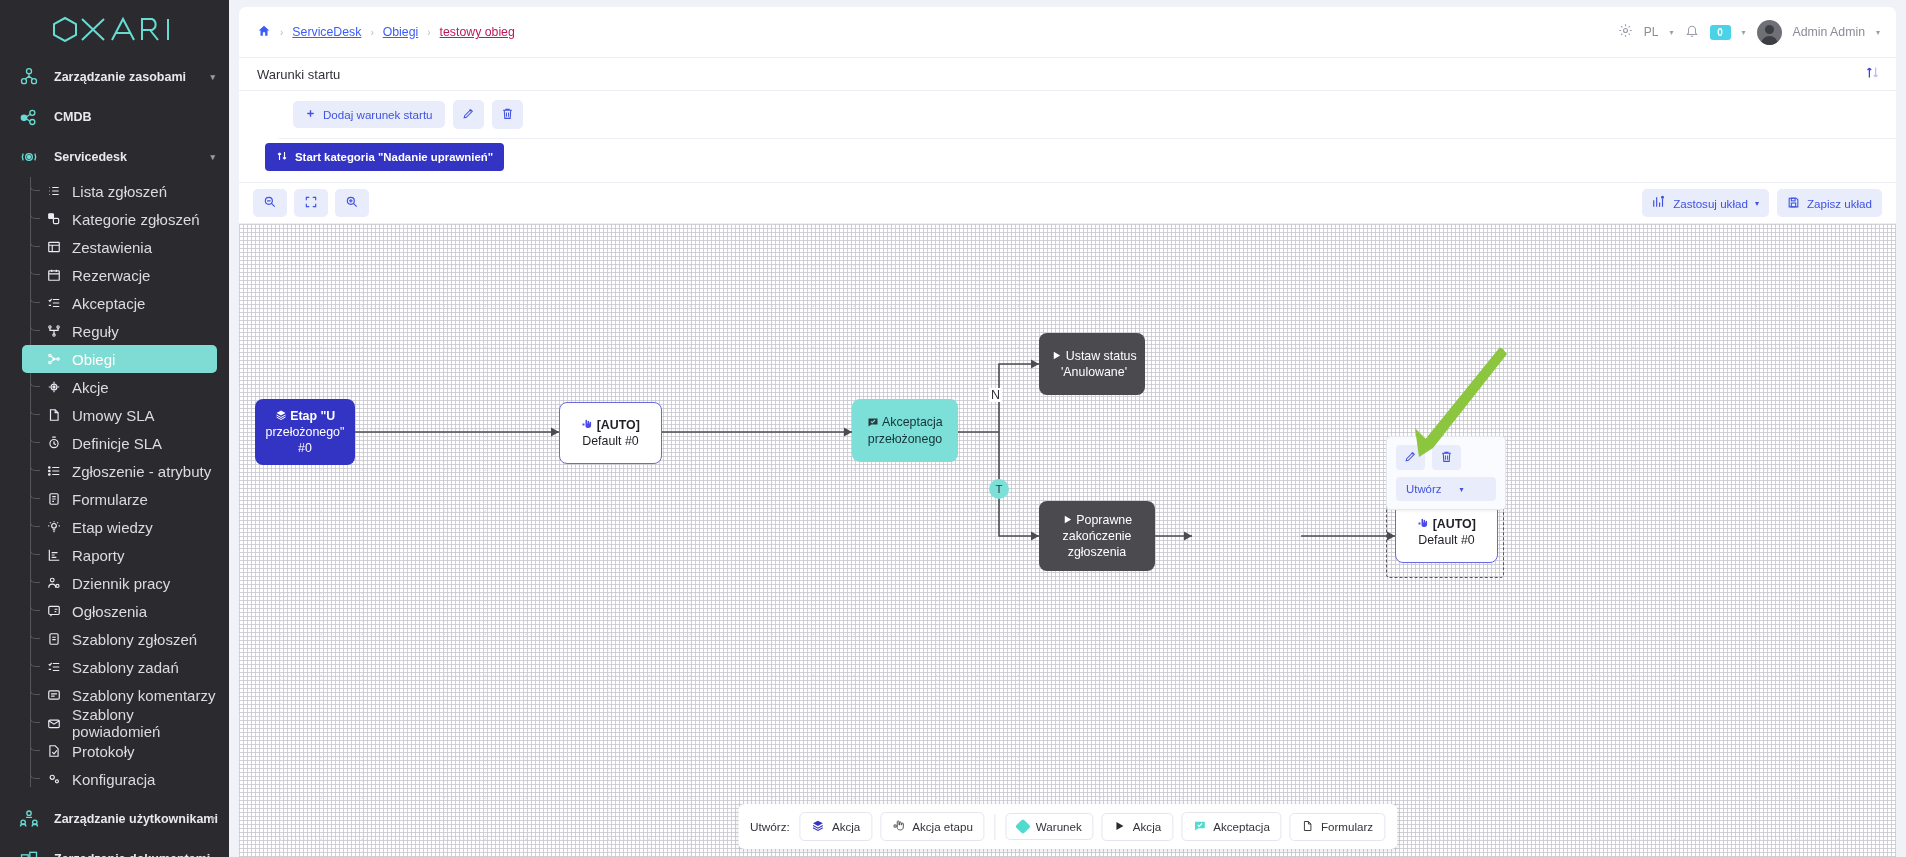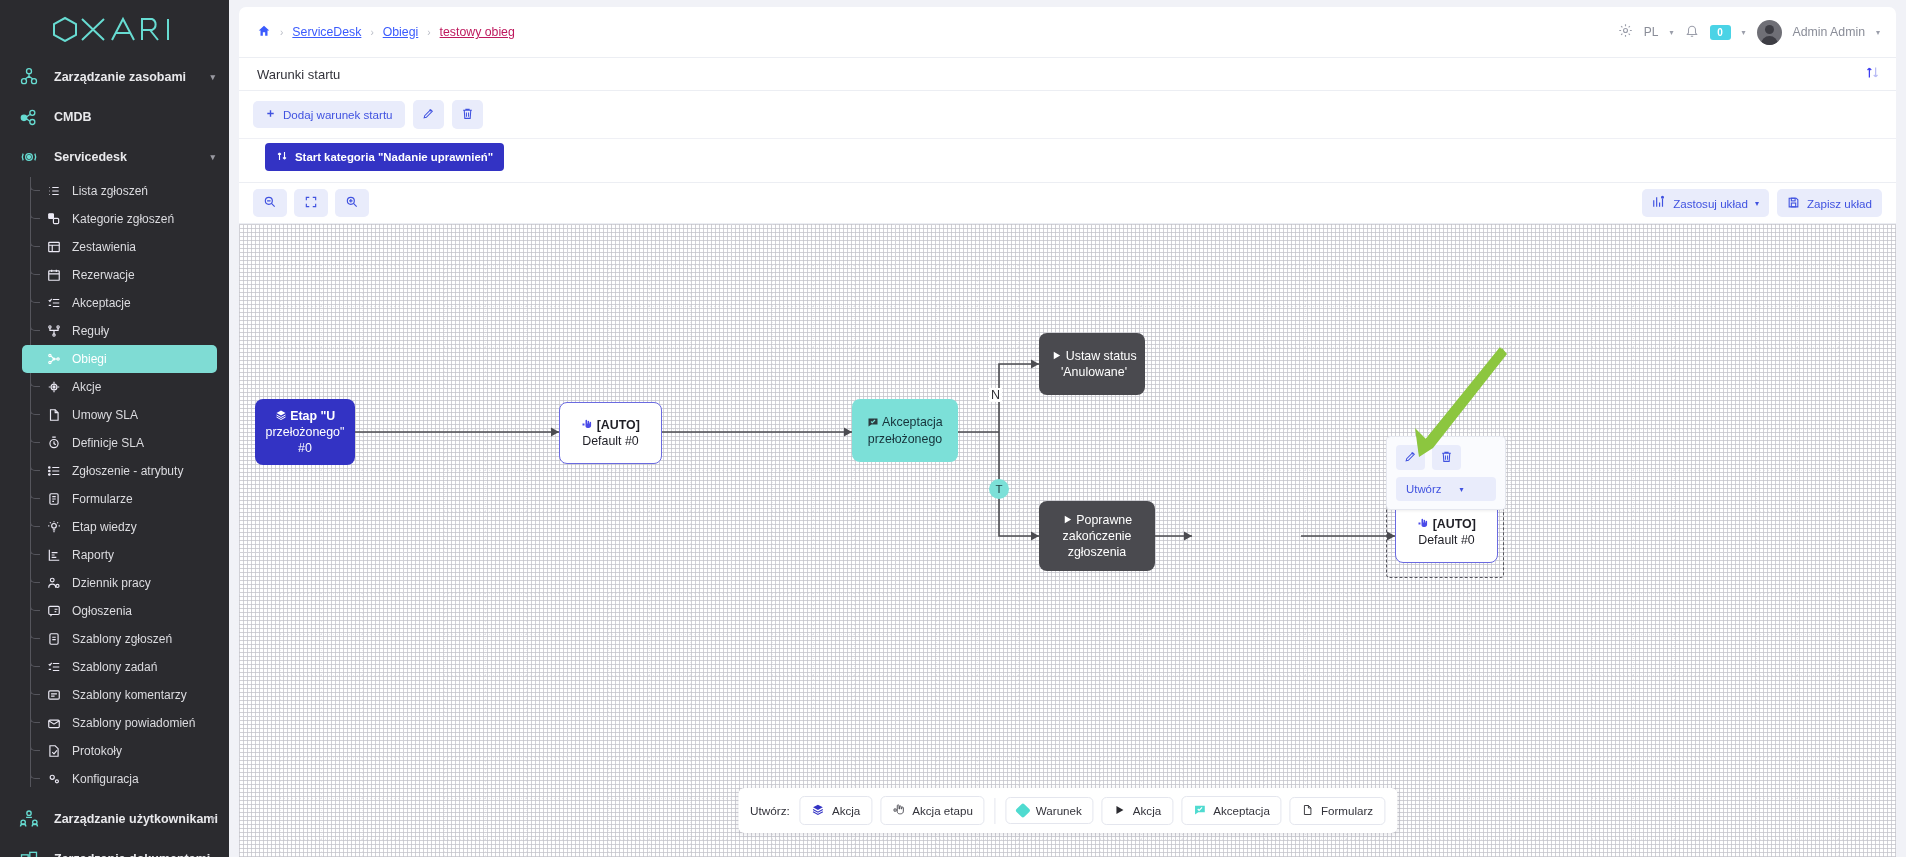--- a/index.html
+++ b/index.html
@@ -27,21 +27,21 @@
   }
   .nav-group .gicon { width: 22px; height: 22px; display:flex; align-items:center; justify-content:center; color:#67dcd2; }
   .nav-group .caret { position:absolute; right: 14px; font-size: 9px; color:#9a9aa2; }
 
   .subnav { position: relative; padding-left: 0; }
   .subnav::before {
     content:""; position:absolute; left: 30px; top: 0; bottom: 6px; width: 1px; background: #55555c;
   }
   .sub-item {
     display:flex; align-items:center; gap: 11px;
-    height: 28px; padding-left: 46px; font-size: 12px; color: #dcdce0;
+    height: 28px; padding-left: 46px; font-size: 15px; color: #dcdce0;
     cursor: pointer; position: relative; margin: 0 12px 0 0;
   }
   .sub-item .tick {
     position:absolute; left: 30px; top: 50%; width: 10px; height: 8px;
     border-left: 1px solid #55555c; border-bottom: 1px solid #55555c;
     border-bottom-left-radius: 5px; transform: translateY(-100%);
   }
   .sub-item .sicon { width: 15px; height: 15px; display:flex; align-items:center; justify-content:center; color:#eceaf5; flex: 0 0 15px;}
   .sub-item.active {
     background: #7fdcd4; color: #ffffff; border-radius: 5px;
@@ -88,20 +88,21 @@
   .panel-head {
     height: 33px; display:flex; align-items:center; justify-content:space-between;
     padding: 0 16px 0 18px; font-size: 13px; color:#32323a;
     border-bottom: 1px solid #eceef3; background:#ffffff;
   }
   .swap-ic { color:#3d3df0; font-size: 14px; cursor:pointer; }
 
   .cond-bar {
     padding: 9px 14px; display:flex; align-items:center; gap: 8px;
     border-bottom: 1px solid #eff0f5;
+    margin-left: 40px;
   }
   .btn-soft {
     background:#e9ecfb; color:#4052e0; border:none; border-radius:5px;
     font-size: 11.6px; padding: 7px 12px; display:flex; align-items:center; gap:7px;
     cursor:pointer; font-family:"Liberation Sans", sans-serif;
   }
   .btn-soft.icon-only { padding: 7px 9px; }
   .cond-chips { padding: 4px 14px 11px 26px; display:flex; gap:8px; }
   .chip-start {
     background:#3333c4; color:#fff; border-radius:4px; font-size:11.4px;
@@ -807,21 +808,21 @@
             <span class="tri">▾</span>
           </div>
         </div>
 
         <svg class="green-arrow" style="left:1150px; top:120px;" width="120" height="125" viewBox="0 0 120 125">
           <path d="M113 6 L36 104 L47 96 L31 112 L28 87 L35 97 L111 3 Z" fill="#8cc63f"></path>
           <path d="M112 5 L42 98 L30 110 L27 86 L36 96 Z" fill="#8cc63f"></path>
           <path d="M113 4 L118 10 L44 104 L30 113 L26 84 L37 95 Z" fill="#8cc63f"></path>
         </svg>
 
-        <div class="createbar" style="bottom: 24px;">
+        <div class="createbar" style="bottom: 8px;">
           <span class="lbl">Utwórz:</span>
           <button class="cbtn">
             <span>
               <svg width="13" height="13" viewBox="0 0 24 24" fill="#3333c4">
                   <path d="M12 3l9 5-9 5-9-5z"></path>
                   <path d="M3 12l9 5 9-5" stroke="#3333c4" stroke-width="2" fill="none"></path>
                   <path d="M3 16l9 5 9-5" stroke="#3333c4" stroke-width="2" fill="none"></path>
                 </svg>
             </span>
             <span>Akcja</span>

